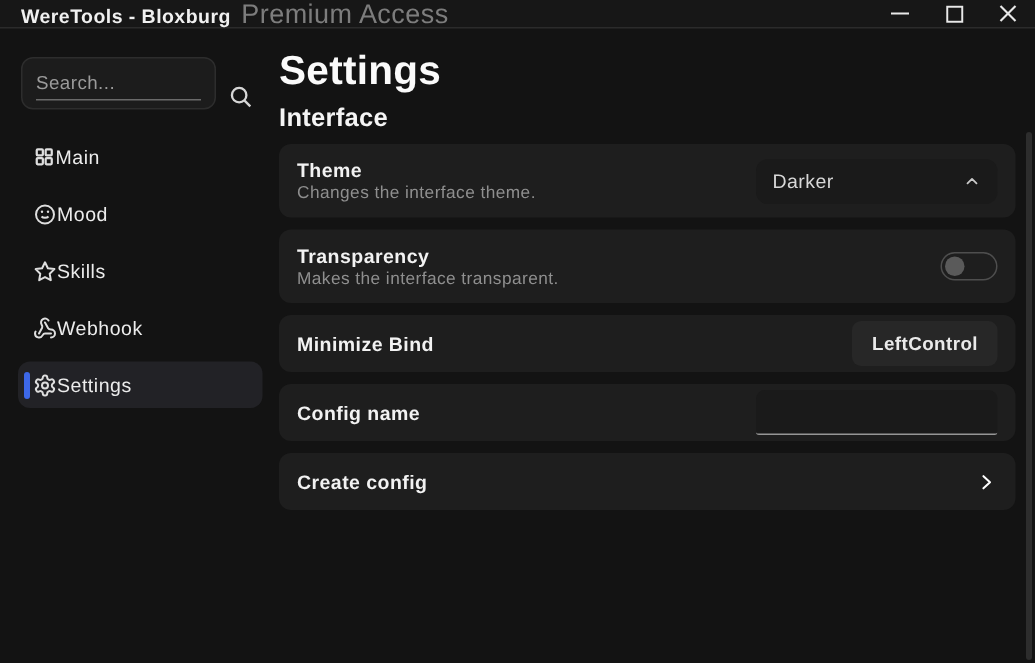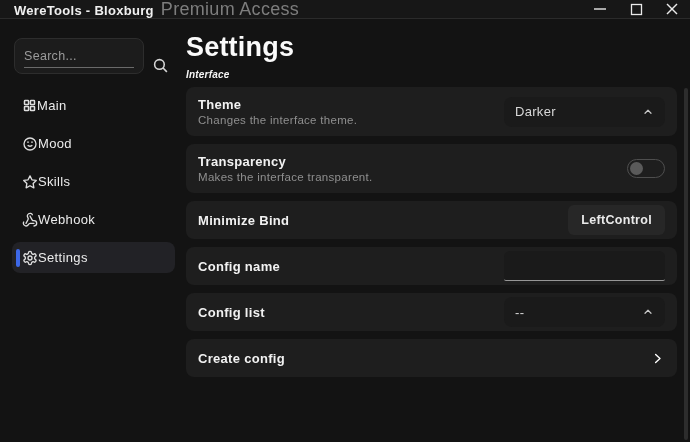--- a/index.html
+++ b/index.html
@@ -66,21 +66,21 @@
   .nav-label{font-size:13px;letter-spacing:.35px;color:#ececec;}
   .nav-item.active{background:#222226;}
   .nav-item.active::before{
     content:"";position:absolute;left:4px;top:50%;transform:translateY(-50%);
     width:4px;height:18px;border-radius:2px;background:var(--accent-blue);
   }
 
   
   .main{flex:1;padding:13px 13px 0 3px;}
   .page-title{font-size:27px;font-weight:700;color:#fafafa;letter-spacing:.2px;margin-bottom:4px;}
-  .section-heading{font-size:10px;font-weight:700;color:#f5f5f5;letter-spacing:.2px;margin:6px 0 7px 0;font-style:italic;}
+  .section-heading{font-size:17px;font-weight:700;color:#f5f5f5;letter-spacing:.2px;margin:6px 0 7px 0;}
   .section-heading.second{margin-top:10px;}
   .row{
     background:var(--row-bg);border-radius:8px;margin-bottom:8px;
     display:flex;align-items:center;justify-content:space-between;
     padding:0 12px;
   }
   .row--lg{min-height:49px;}
   .row--sm{min-height:38px;}
   .row-text{display:flex;flex-direction:column;gap:2px;}
   .row-title{font-size:13px;font-weight:600;color:#f2f2f2;letter-spacing:.3px;}
@@ -256,31 +256,20 @@
         <span class="row-title">Minimize Bind</span>
         <button class="keybind-btn">LeftControl</button>
       </div>
 
 
       <div class="row row--sm">
         <span class="row-title">Config name</span>
         <input class="text-input" type="text" value="" style="">
       </div>
 
-      <div class="row row--sm">
-        <span class="row-title">Config list</span>
-        <div class="select">
-          <span class="select-value">--</span>
-          <span class="chev">
-            <svg width="12" height="12" viewBox="0 0 24 24" fill="none" stroke="currentColor" stroke-width="2.4" stroke-linecap="round" stroke-linejoin="round">
-                <path d="M6 14.5l6-6 6 6"></path>
-              </svg>
-          </span>
-        </div>
-      </div>
 
       <div class="row row--sm">
         <span class="row-title">Create config</span>
         <span class="row-chevron">
           <svg width="15" height="15" viewBox="0 0 24 24" fill="none" stroke="currentColor" stroke-width="2.2" stroke-linecap="round" stroke-linejoin="round">
               <path d="M9 5.5l7 6.5-7 6.5"></path>
             </svg>
         </span>
       </div>
     </div>

